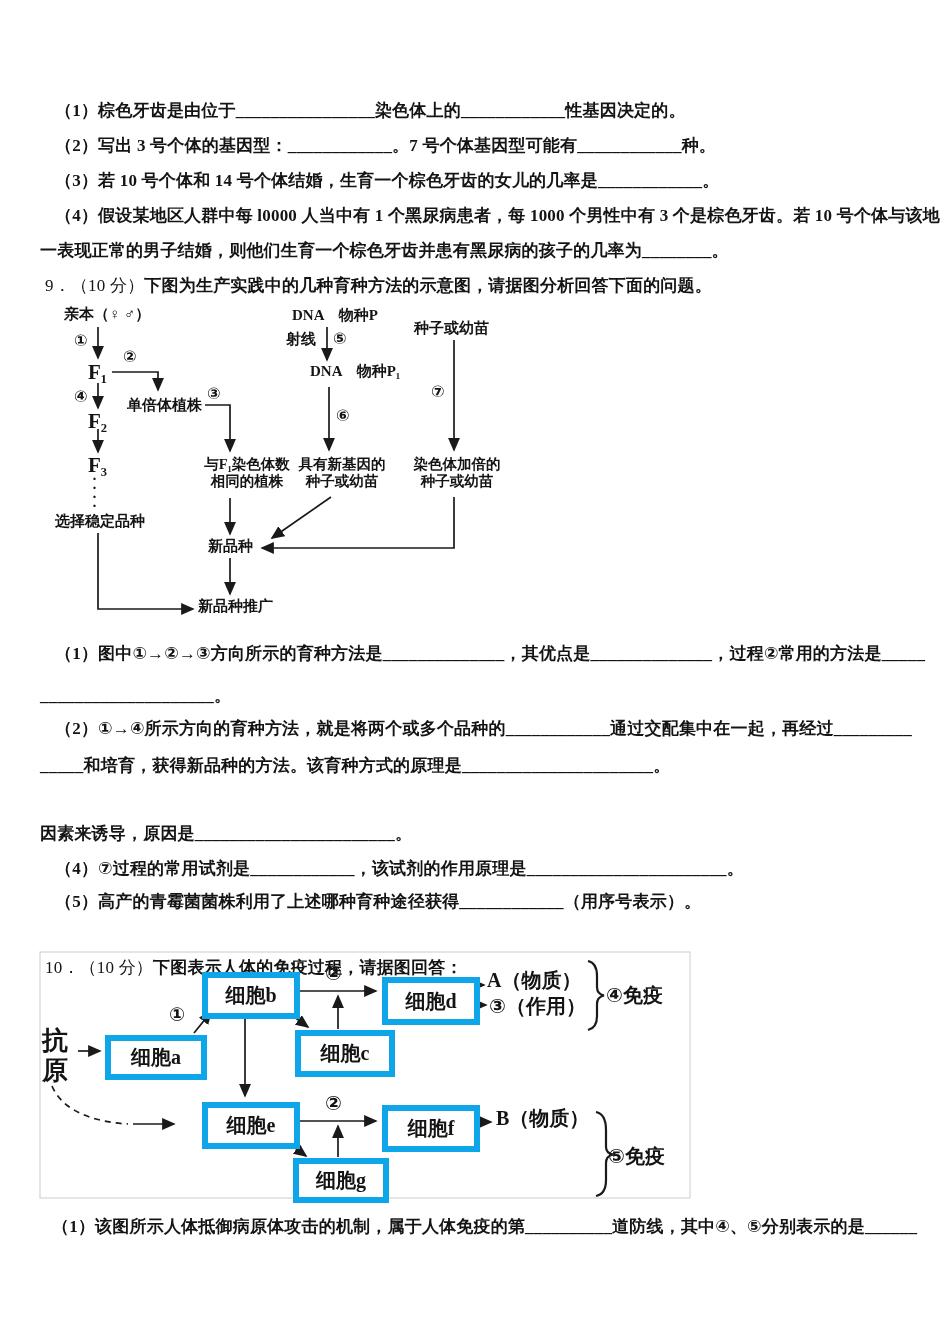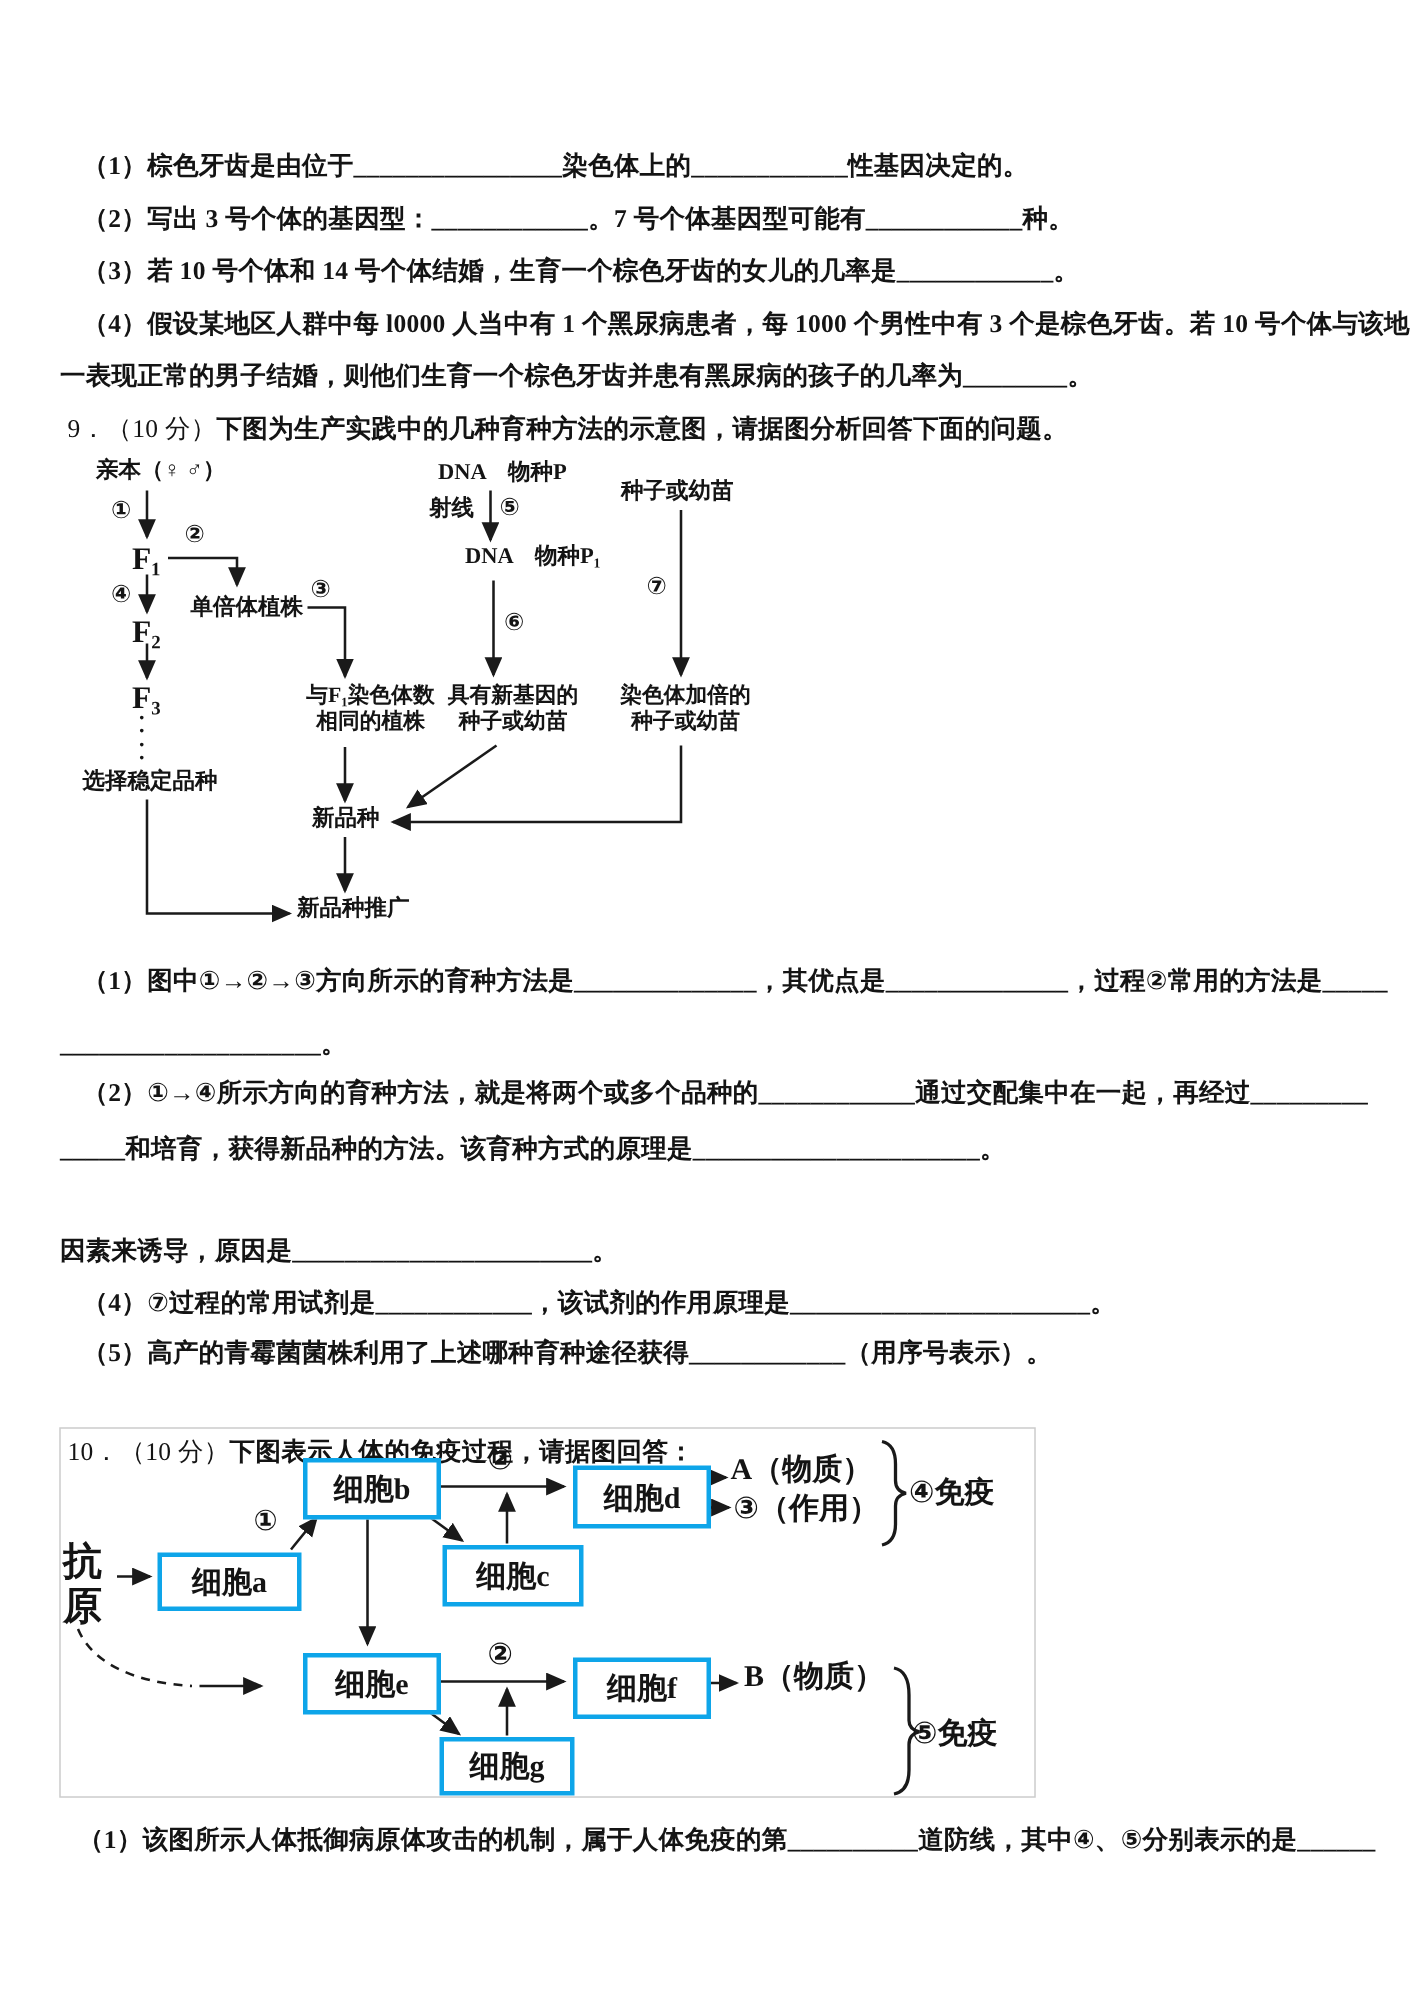--- a/index.html
+++ b/index.html
@@ -10,21 +10,21 @@
   .hprefix{font-weight:400;}
   .htitle{font-weight:700;}
   .dlab{position:absolute;white-space:nowrap;font-size:15px;font-weight:700;line-height:1.15;}
   .dlab2{position:absolute;text-align:center;font-size:14.5px;font-weight:700;line-height:17px;}
   .circ{position:absolute;font-size:16px;font-weight:700;line-height:1;}
   .fsub{position:absolute;font-size:21px;font-weight:700;line-height:1;}
   .dots{position:absolute;width:8px;font-size:15px;font-weight:700;line-height:9px;
         word-break:break-all;}
   .vtext{position:absolute;width:26px;font-size:26px;font-weight:700;line-height:1.15;
          word-break:break-all;}
-  .cell{position:absolute;border:3px solid #0ea5e9;display:flex;align-items:center;
+  .cell{position:absolute;border:6px solid #0ea5e9;display:flex;align-items:center;
         justify-content:center;font-size:20px;font-weight:700;background:#fff;}
   .big{position:absolute;white-space:nowrap;font-size:20px;font-weight:700;line-height:1.1;}
   .overlay{position:absolute;left:0;top:0;pointer-events:none;}
 </style>
 </head>
 <body>
 
 <div class="page">
 
   <svg class="overlay" width="950" height="1344">

